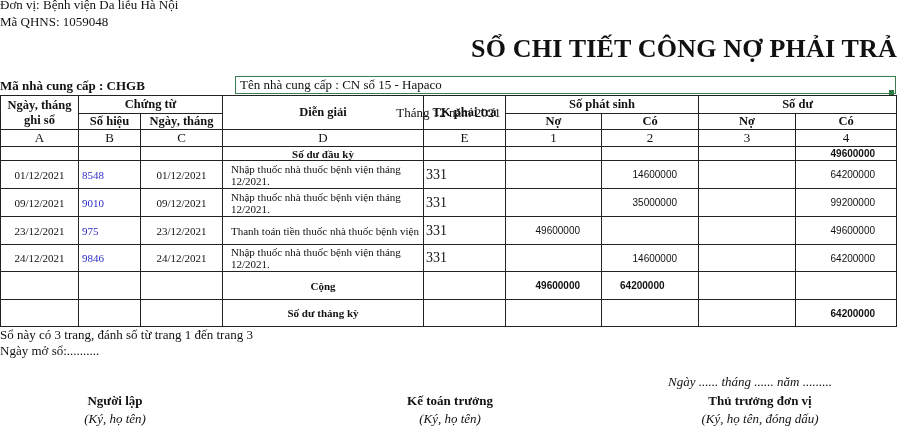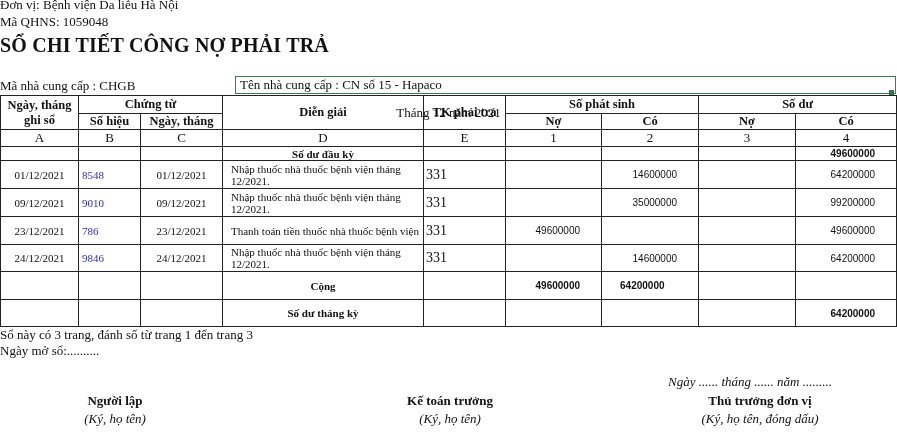--- a/index.html
+++ b/index.html
@@ -1,22 +1,22 @@
 <!DOCTYPE html>
 <html><head>
 <meta charset="utf-8">
 <style>
   html, body { margin:0; padding:0; background:#ffffff; }
   body { width:897px; height:441px; position:relative; overflow:hidden; font-family:"Liberation Serif", serif; color:#111; }
   .abs { position:absolute; white-space:nowrap; }
   .unit { left:0; top:-3px; font-size:13px; }
   .qhns { left:0; top:14px; font-size:13px; }
-  .title { left:0; width:897px; top:34px; text-align:left; font-size:20px; font-weight:bold; letter-spacing:0.2px; }
+  .title { left:0; width:897px; top:34px; text-align:right; font-size:26px; font-weight:bold; letter-spacing:0.2px; }
   .month { left:0; width:897px; top:61px; text-align:center; font-size:13px;margin-top:44px; }
-  .supplier-code { left:0; top:78px; font-size:13px; font-weight:normal; }
+  .supplier-code { left:0; top:78px; font-size:13px; font-weight:bold; }
   .supplier-name-box { left:235px; top:76px; width:655px; height:16px; border:1.5px solid #3a7d4e; font-size:13px; font-weight:normal; padding-left:4px; line-height:16px; box-sizing:content-box; }
   .sel-handle { left:889px; top:90px; width:5px; height:5px; background:#2e7a45; }
   table.ledger { position:absolute; left:0; top:95px; border-collapse:collapse; table-layout:fixed; width:896px; }
   table.ledger td { border:1px solid #222; padding:0 3px; font-size:11px; overflow:hidden; }
   table.ledger .h { font-weight:bold; text-align:center; font-size:12.5px; }
   table.ledger .letter { text-align:center; font-size:13px; }
   table.ledger .num { text-align:right; font-family:"Liberation Sans", sans-serif; font-size:10px; padding-right:21px; }
   table.ledger .num.b { font-weight:bold; }
   table.ledger .date { text-align:center; font-size:11px; }
   table.ledger .ref { color:#2c2cc9; font-size:11px; }
@@ -108,21 +108,21 @@
     <td class="date">09/12/2021</td>
     <td class="desc">Nhập thuốc nhà  thuốc bệnh viện tháng 12/2021.</td>
     <td class="acct">331</td>
     <td class="num"></td>
     <td class="num">35000000</td>
     <td class="num"></td>
     <td class="num">99200000</td>
   </tr>
   <tr style="height:28px" class="dotted-bottom">
     <td class="date">23/12/2021</td>
-    <td class="ref">786</td>
+    <td class="ref">975</td>
     <td class="date">23/12/2021</td>
     <td class="desc" style="white-space:nowrap">Thanh toán tiền thuốc nhà thuốc bệnh viện</td>
     <td class="acct">331</td>
     <td class="num">49600000</td>
     <td class="num"></td>
     <td class="num"></td>
     <td class="num">49600000</td>
   </tr>
   <tr style="height:27px">
     <td class="date">24/12/2021</td>

